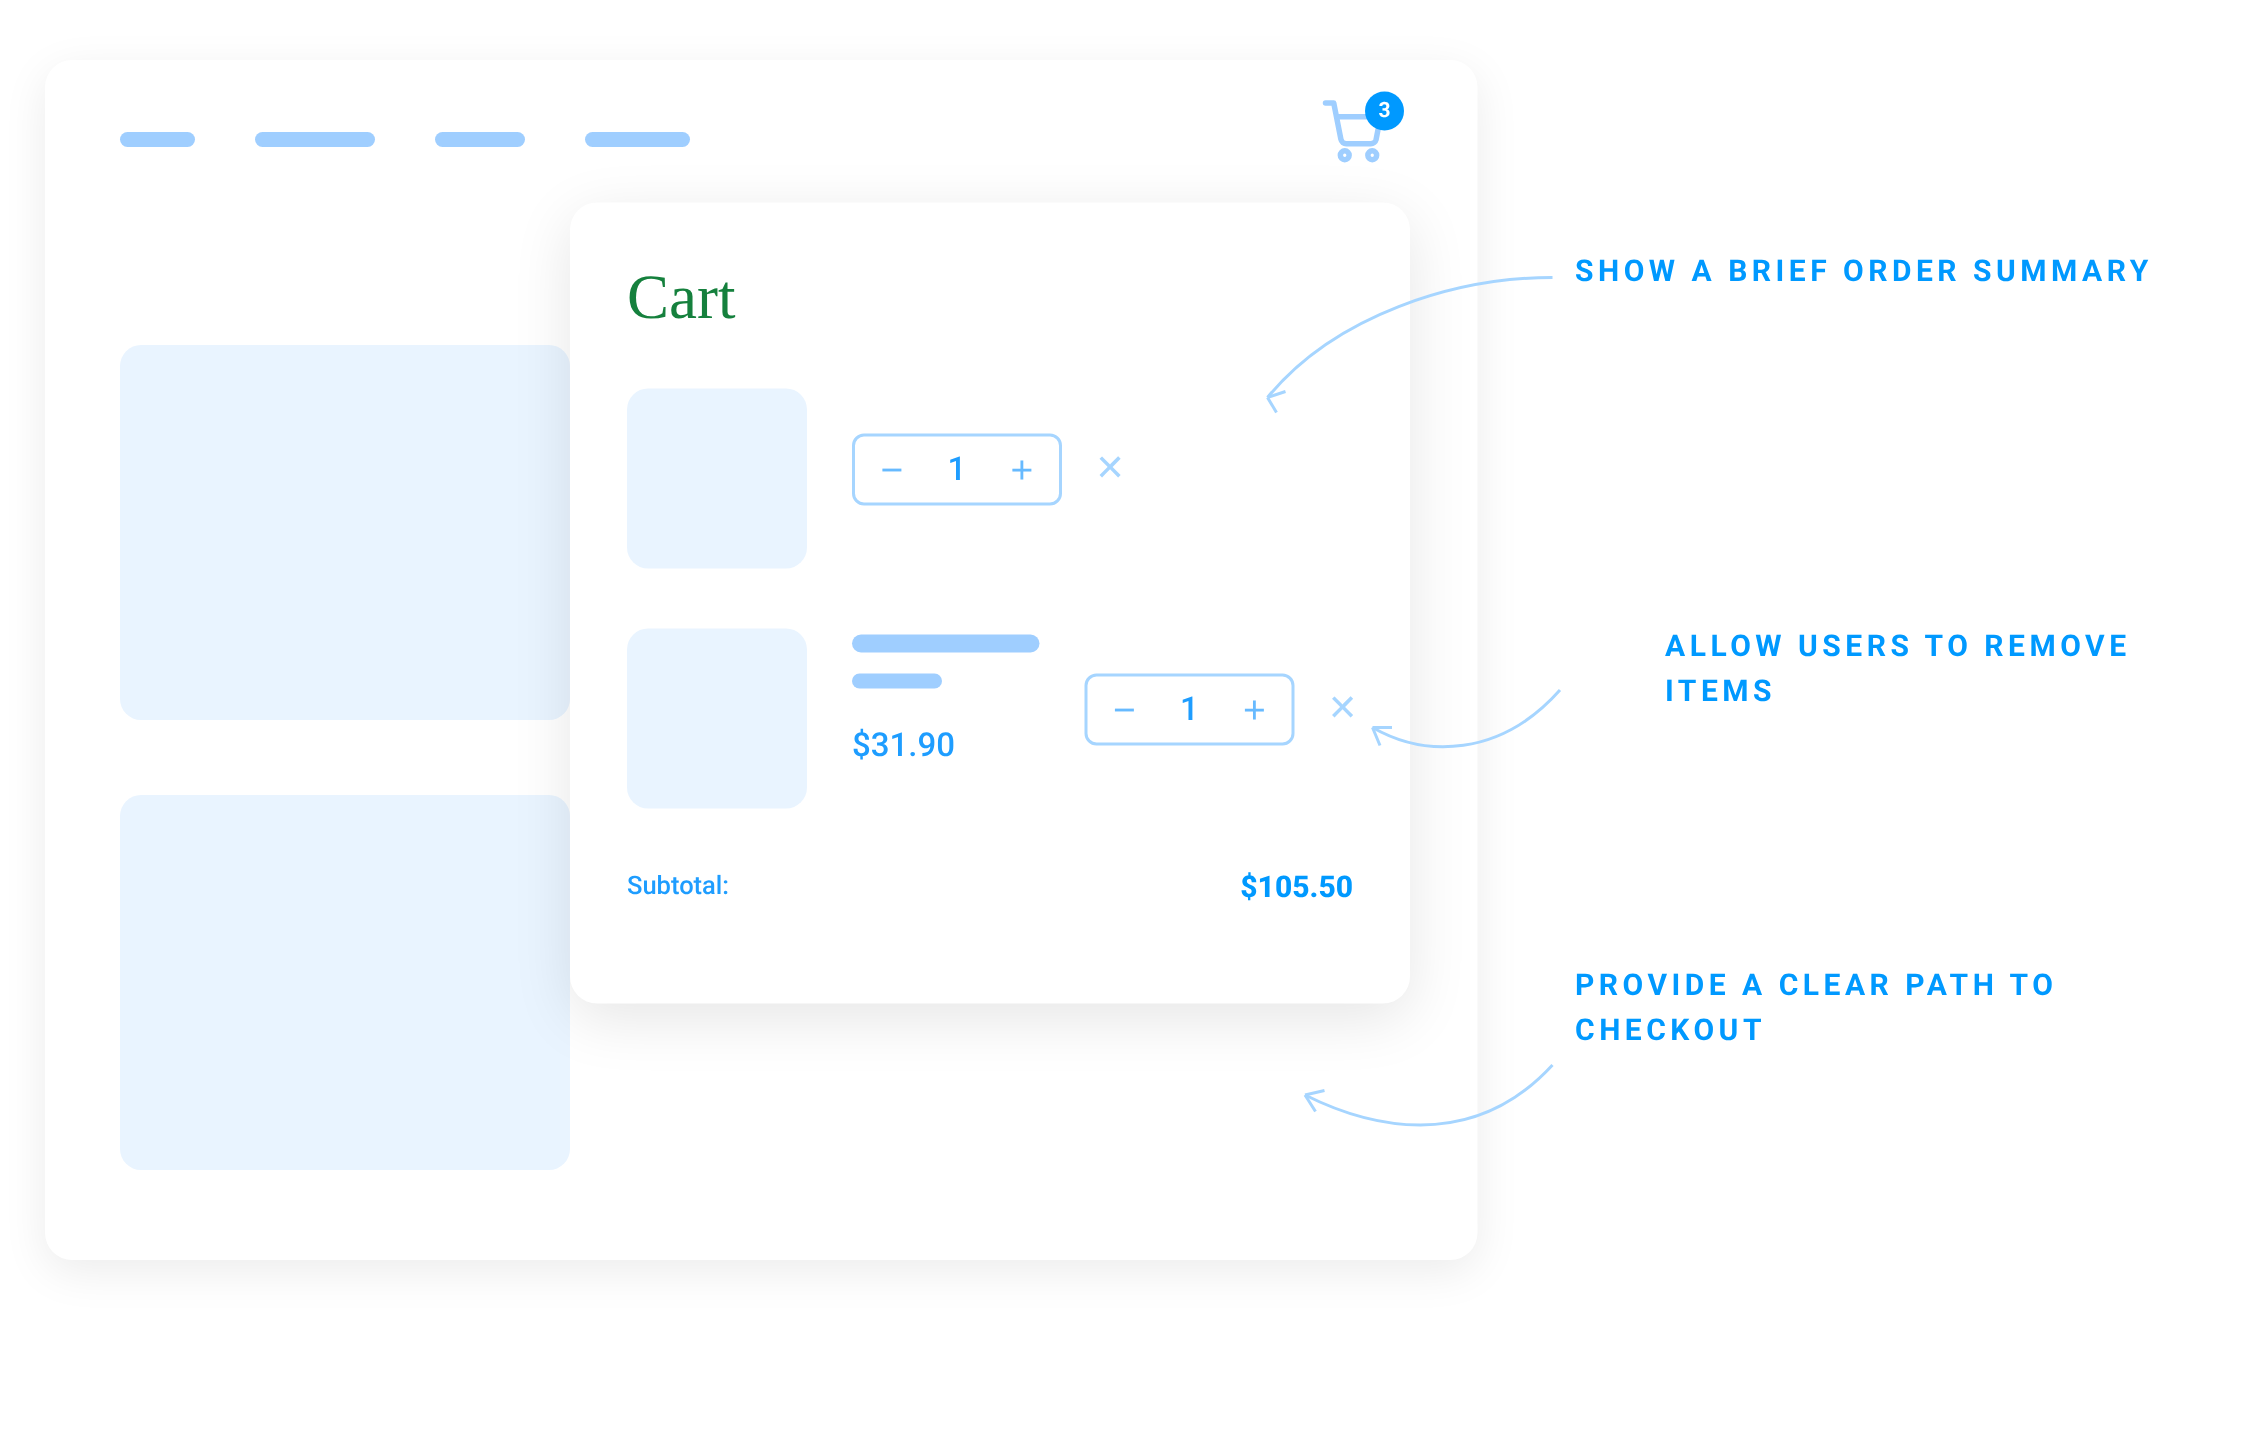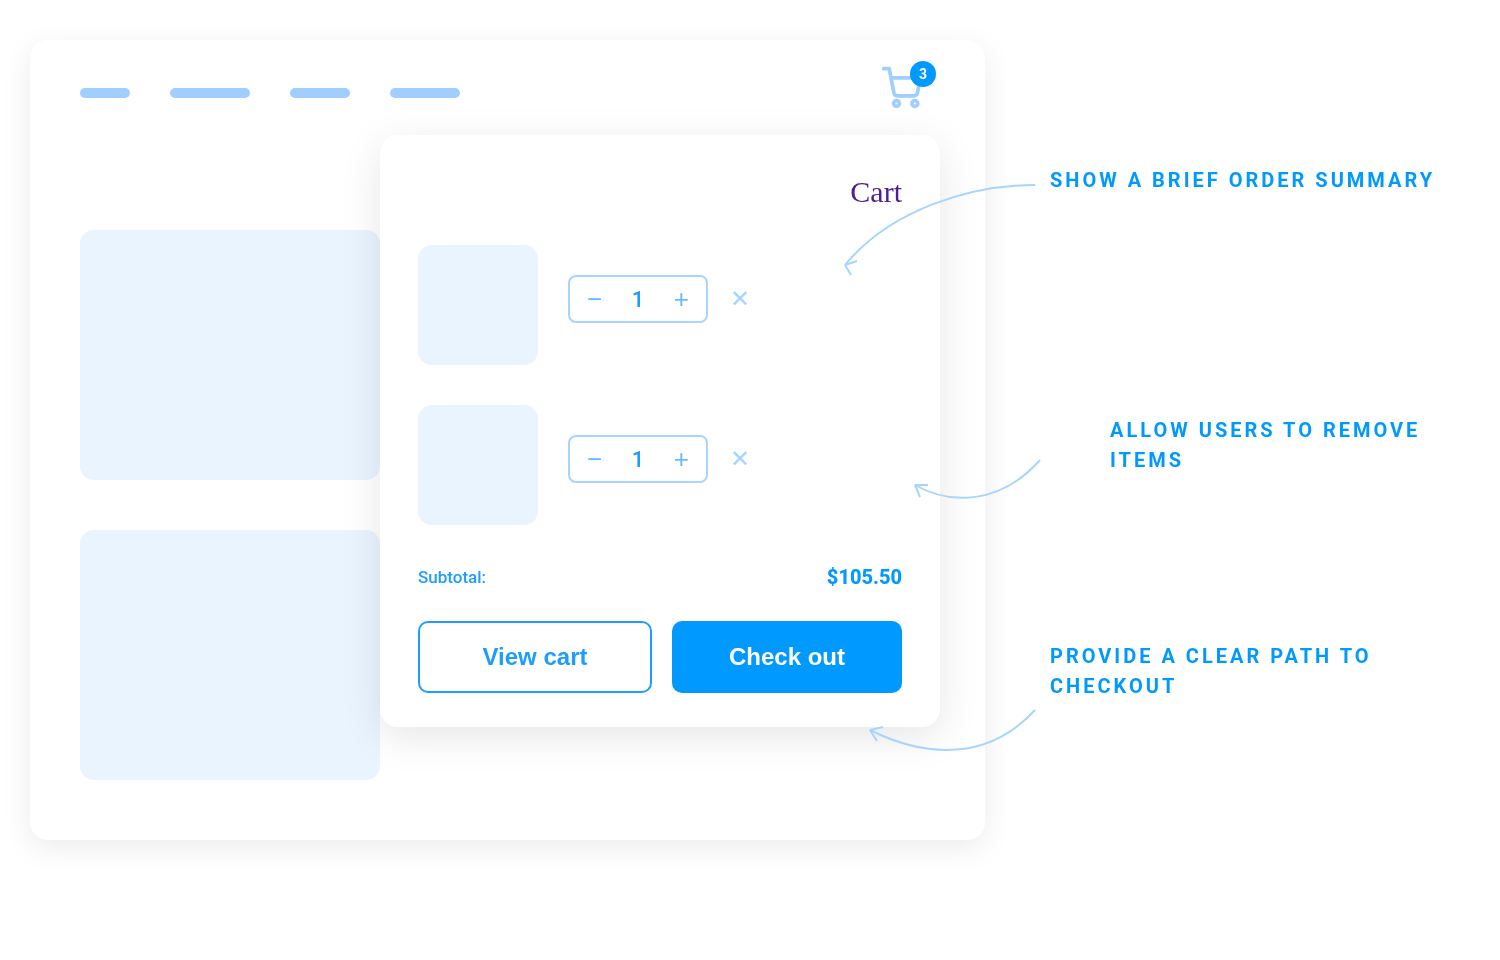--- a/index.html
+++ b/index.html
@@ -79,25 +79,24 @@
     left: 380px;
     top: 135px;
     width: 560px;
     background: #fff;
     border-radius: 18px;
     box-shadow: 0 10px 40px rgba(0,0,0,0.10);
     padding: 40px 38px 34px 38px;
   }
   .cart-title {
     font-family: Georgia, "Times New Roman", serif;
-    font-size: 30px;
+    font-size: 42px;
     font-weight: 400;
-    color: #4c1d95;
+    color: #15803d;
     margin-bottom: 36px;
-    text-align: right;
   }
   .cart-item {
     display: flex;
     align-items: flex-start;
     gap: 30px;
     margin-bottom: 40px;
     position: relative;
   }
   .item-thumb {
     width: 120px;
@@ -266,41 +265,42 @@
         <button>+</button>
       </div>
       <button class="remove-btn">
         <span>✕</span>
       </button>
     </div>
   </div>
 
   <div class="cart-item">
     <div class="item-thumb"></div>
+    <div class="item-info">
+      <div class="item-line-a"></div>
+      <div class="item-line-b"></div>
+      <div class="item-price">$31.90</div>
+    </div>
     <div class="item-controls">
       <div class="stepper">
         <button>−</button>
         <span class="qty">1</span>
         <button>+</button>
       </div>
       <button class="remove-btn">
         <span>✕</span>
       </button>
     </div>
   </div>
 
   <div class="subtotal-row">
     <span class="subtotal-label">Subtotal:</span>
     <span class="subtotal-value">$105.50</span>
   </div>
 
-  <div class="cart-actions">
-    <button class="btn btn-outline">View cart</button>
-    <button class="btn btn-primary">Check out</button>
-  </div>
 </div>
 
 <div class="annotation ann-1">Show a brief order summary</div>
 <div class="annotation ann-2">Allow users to remove items</div>
 <div class="annotation ann-3">Provide a clear path to checkout</div>
 
 <svg class="arrow" style="left:830px; top:170px;" width="230" height="110">
   <path d="M205 15 C 140 15, 60 40, 15 95" stroke="#a6d5ff" stroke-width="2" fill="none"></path>
   <path d="M15 95 l12 -4 M15 95 l6 10" stroke="#a6d5ff" stroke-width="2" fill="none"></path>
 </svg>

